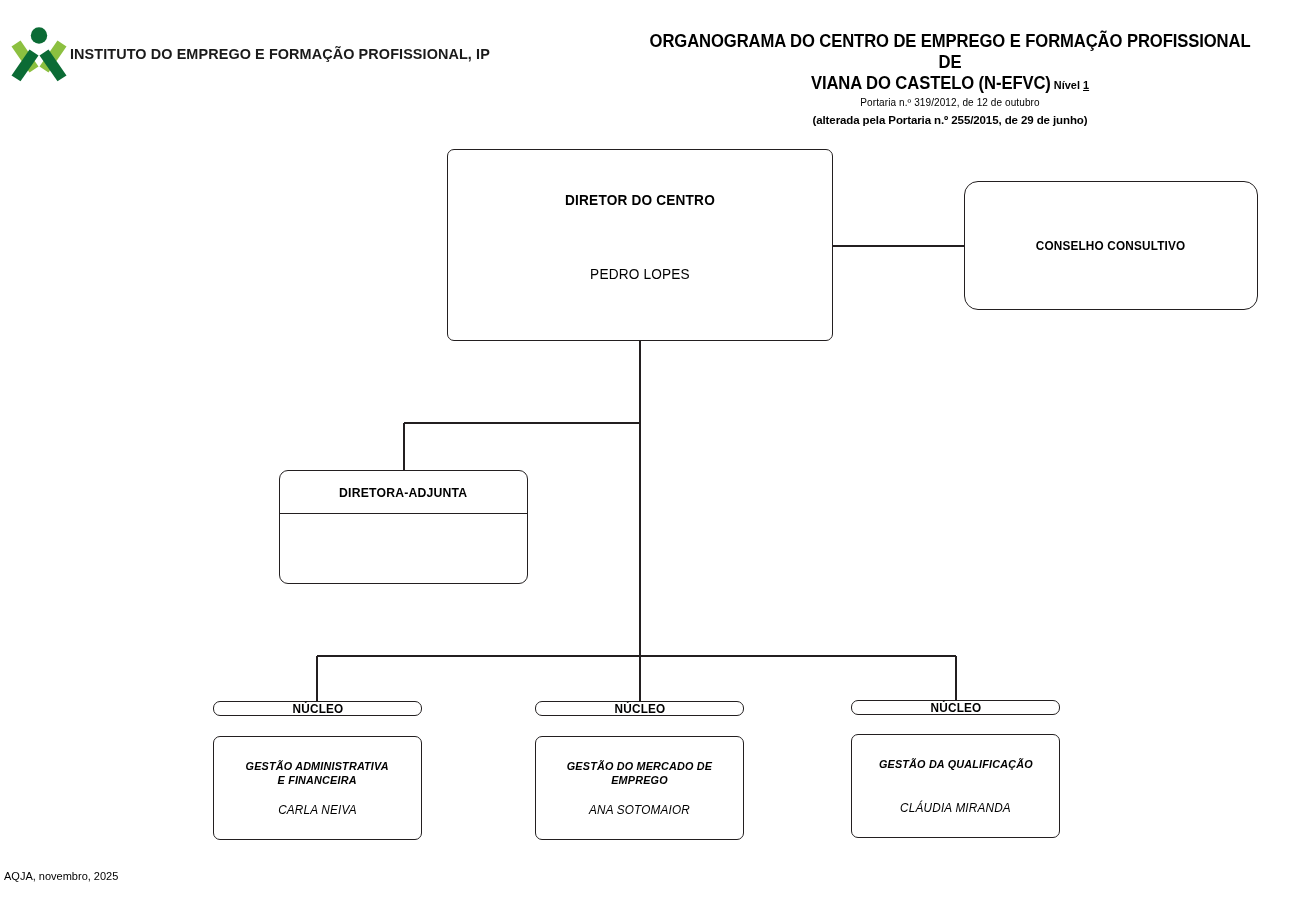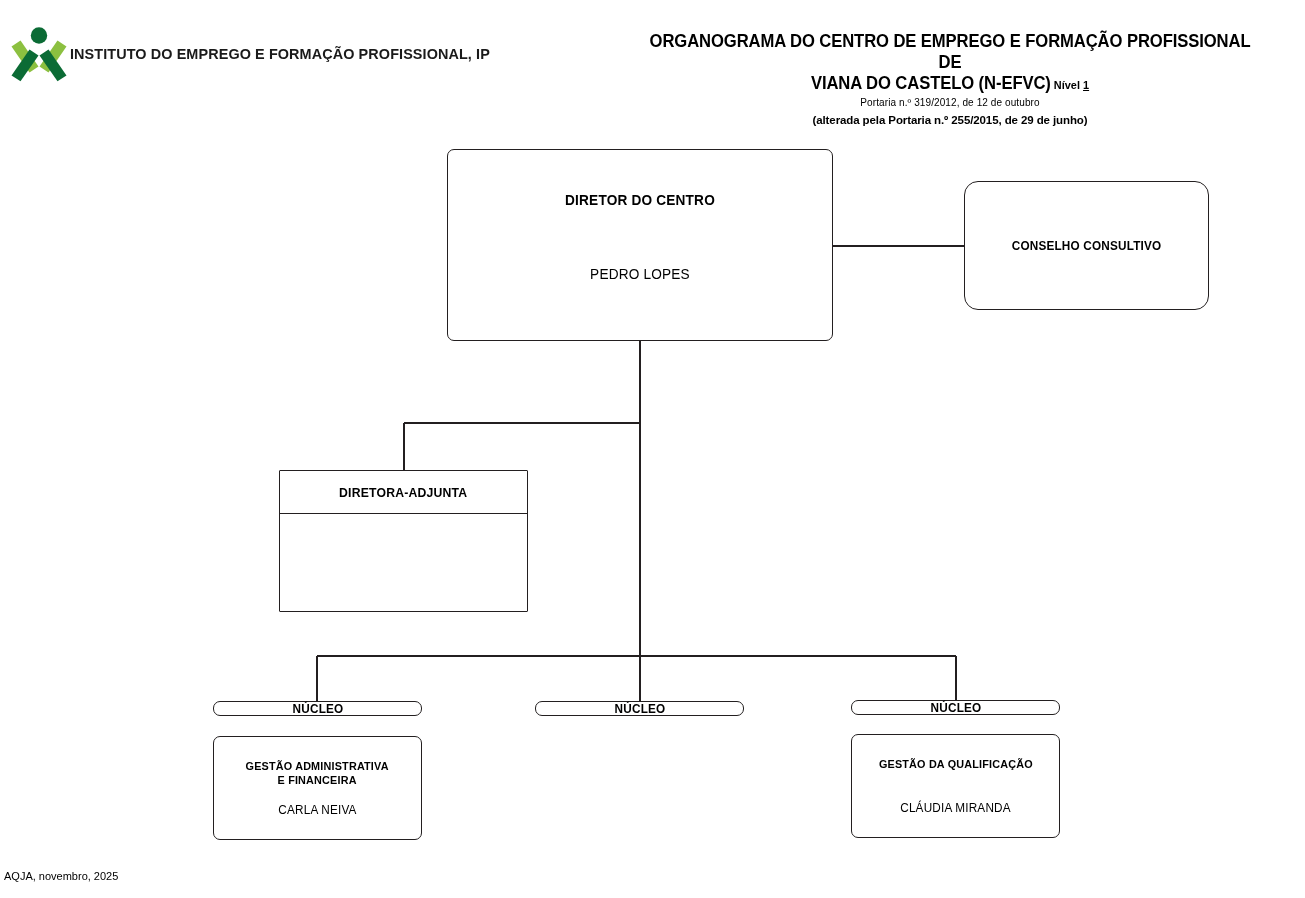--- a/index.html
+++ b/index.html
@@ -122,32 +122,32 @@
     margin-top: 42px;
   }
   #node-director .node-person {
     font-size: 14.5px;
     margin-top: 58px;
   }
 
   
   #node-conselho {
     left: 964px; top: 181px;
-    width: 245px; height: 129px;
+    width: 294px; height: 129px;
     border-radius: 14px;
     align-items: center;
     justify-content: center;
   }
   #node-conselho .node-title { font-size: 12.5px; }
 
   
   #node-adjunta {
     left: 279px; top: 470px;
-    width: 249px; height: 142px;
-    border-radius: 1px;
+    width: 249px; height: 114px;
+    border-radius: 9px;
   }
   #node-adjunta .adjunta-head {
     height: 42px;
     display: flex;
     align-items: center;
     justify-content: center;
     border-bottom: 1.6px solid #231f20;
   }
   #node-adjunta .node-title { font-size: 13px; }
   #node-adjunta .adjunta-body { flex: 1; }
@@ -168,20 +168,21 @@
 
   .nucleo-body {
     position: absolute;
     box-sizing: border-box;
     background: #ffffff;
     border: 1.6px solid #231f20;
     border-radius: 7px;
     display: flex;
     flex-direction: column;
     align-items: center;
+    font-style: italic;
   }
   .nucleo-body .node-title {
     font-size: 11.5px;
     line-height: 14px;
     margin-top: 22px;
     padding: 0 6px;
   }
   .nucleo-body .node-person {
     font-size: 12.5px;
     position: absolute;
@@ -273,20 +274,24 @@
     <div class="node-title">NÚCLEO</div>
   </div>
   <div class="nucleo-body" id="nucleo-body-0">
     <div class="node-title"><span>GESTÃO ADMINISTRATIVA</span><br><span>E FINANCEIRA</span></div>
     <div class="node-person">CARLA NEIVA</div>
   </div>
 
   <div class="nucleo-head" id="nucleo-head-1">
     <div class="node-title">NÚCLEO</div>
   </div>
+  <div class="nucleo-body" id="nucleo-body-1">
+    <div class="node-title">GESTÃO DO MERCADO DE EMPREGO</div>
+    <div class="node-person">ANA SOTOMAIOR</div>
+  </div>
 
   <div class="nucleo-head" id="nucleo-head-2">
     <div class="node-title">NÚCLEO</div>
   </div>
   <div class="nucleo-body" id="nucleo-body-2">
     <div class="node-title">GESTÃO DA QUALIFICAÇÃO</div>
     <div class="node-person">CLÁUDIA MIRANDA</div>
   </div>
 
   <div id="footer-note">AQJA, novembro, 2025</div>

